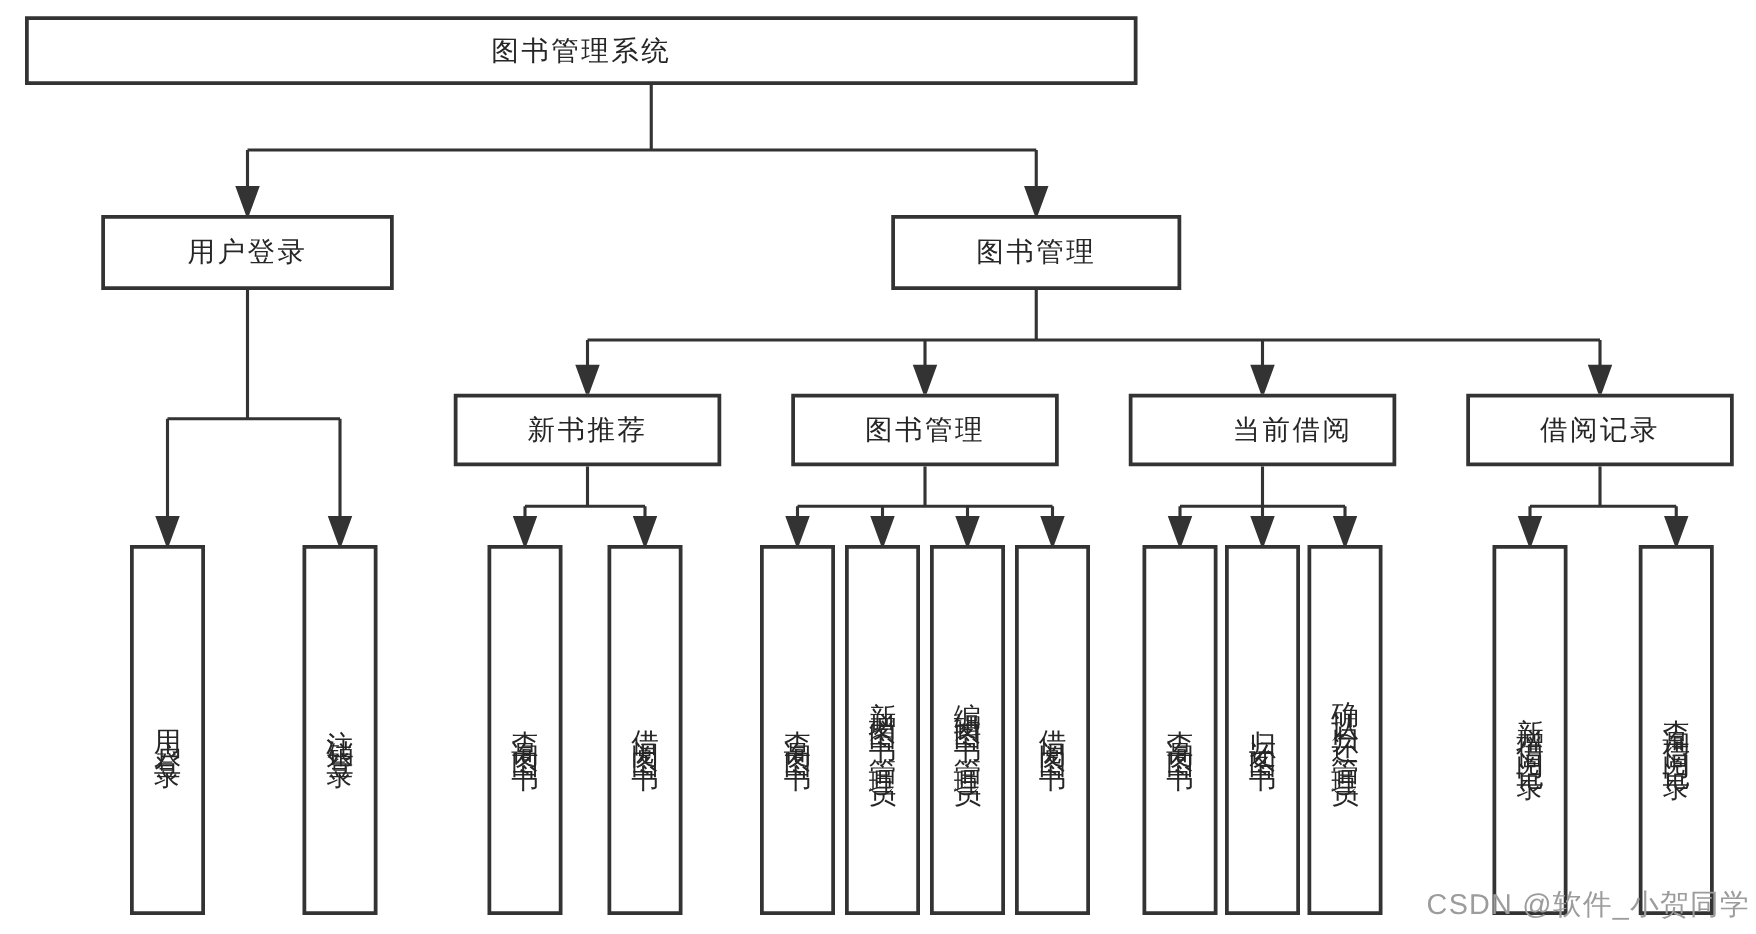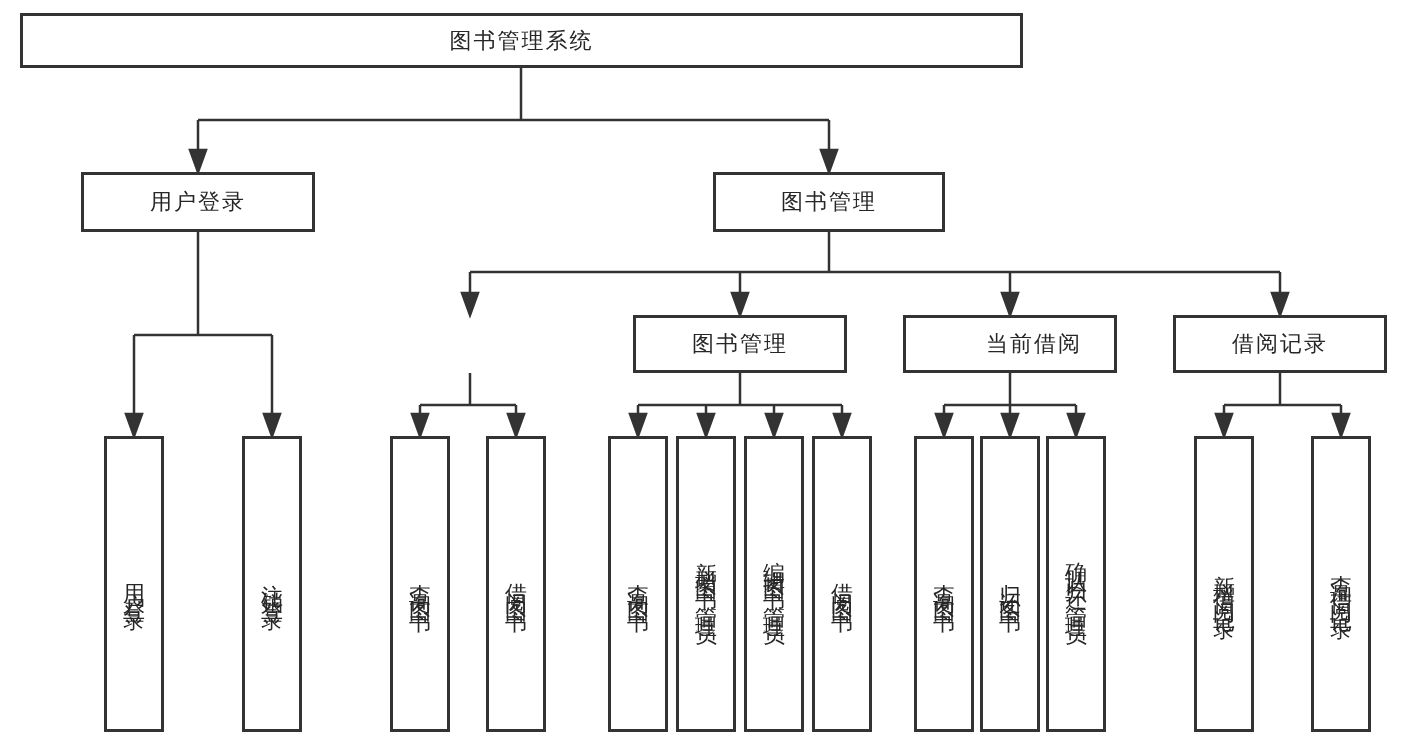--- a/index.html
+++ b/index.html
@@ -127,31 +127,34 @@
     <g aria-hidden="true">
       <line x1="1280" y1="373" x2="1280" y2="405"></line>
       <line x1="1224" y1="405" x2="1341" y2="405"></line>
       <line x1="1224" y1="405" x2="1224" y2="416"></line>
       <polygon points="1216,414 1232,414 1224,436"></polygon>
       <line x1="1341" y1="405" x2="1341" y2="416"></line>
       <polygon points="1333,414 1349,414 1341,436"></polygon>
     </g>
   </svg>
 
-  <div class="node" style="left:20px; top:13px; width:1003px; height:55px;">
+  <div class="node" style="left:20px; top:13px; width:890px; height:55px;">
     <span>图书管理系统</span>
   </div>
 
   <div class="node" style="left:81px; top:172px; width:234px; height:60px;">
     <span>用户登录</span>
   </div>
   <div class="node" style="left:713px; top:172px; width:232px; height:60px;justify-content:center;">
     <span>图书管理</span>
   </div>
 
+  <div class="node" style="left:363px; top:315px; width:214px; height:58px;">
+    <span>新书推荐</span>
+  </div>
   <div class="node" style="left:633px; top:315px; width:214px; height:58px;">
     <span>图书管理</span>
   </div>
   <div class="node" style="left:903px; top:315px; width:214px; height:58px;padding-left:48px;">
     <span>当前借阅</span>
   </div>
   <div class="node" style="left:1173px; top:315px; width:214px; height:58px;">
     <span>借阅记录</span>
   </div>
 
@@ -188,14 +191,15 @@
   <div class="node leaf" style="left:1046px;">
     <span class="vtext">确认归还（管理员）</span>
   </div>
   <div class="node leaf" style="left:1194px;">
     <span class="vtext">新增借阅记录</span>
   </div>
   <div class="node leaf" style="left:1311px;">
     <span class="vtext">查询借阅记录</span>
   </div>
 
+  <div class="watermark">CSDN @软件_小贺同学</div>
 
 </div>
 
 </body></html>

